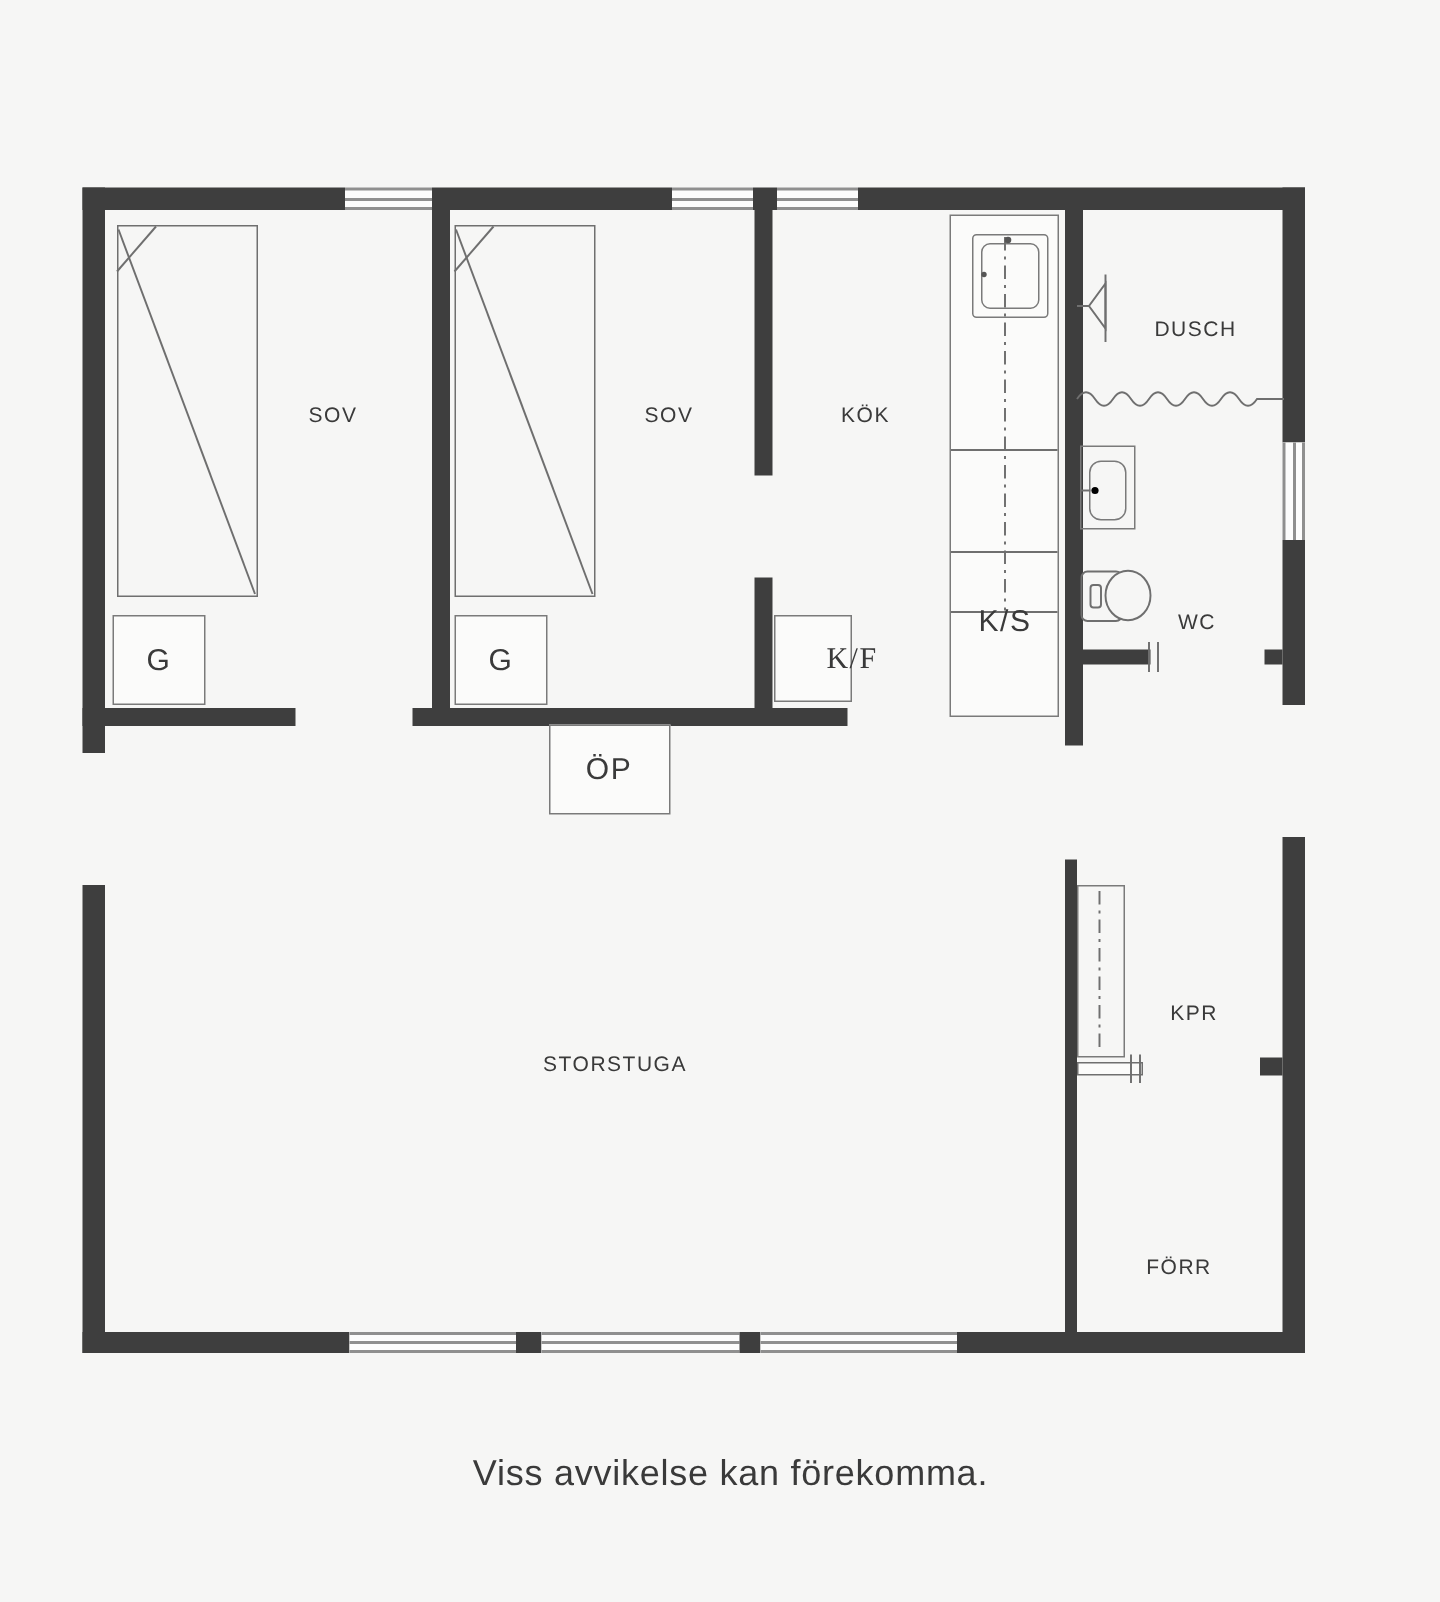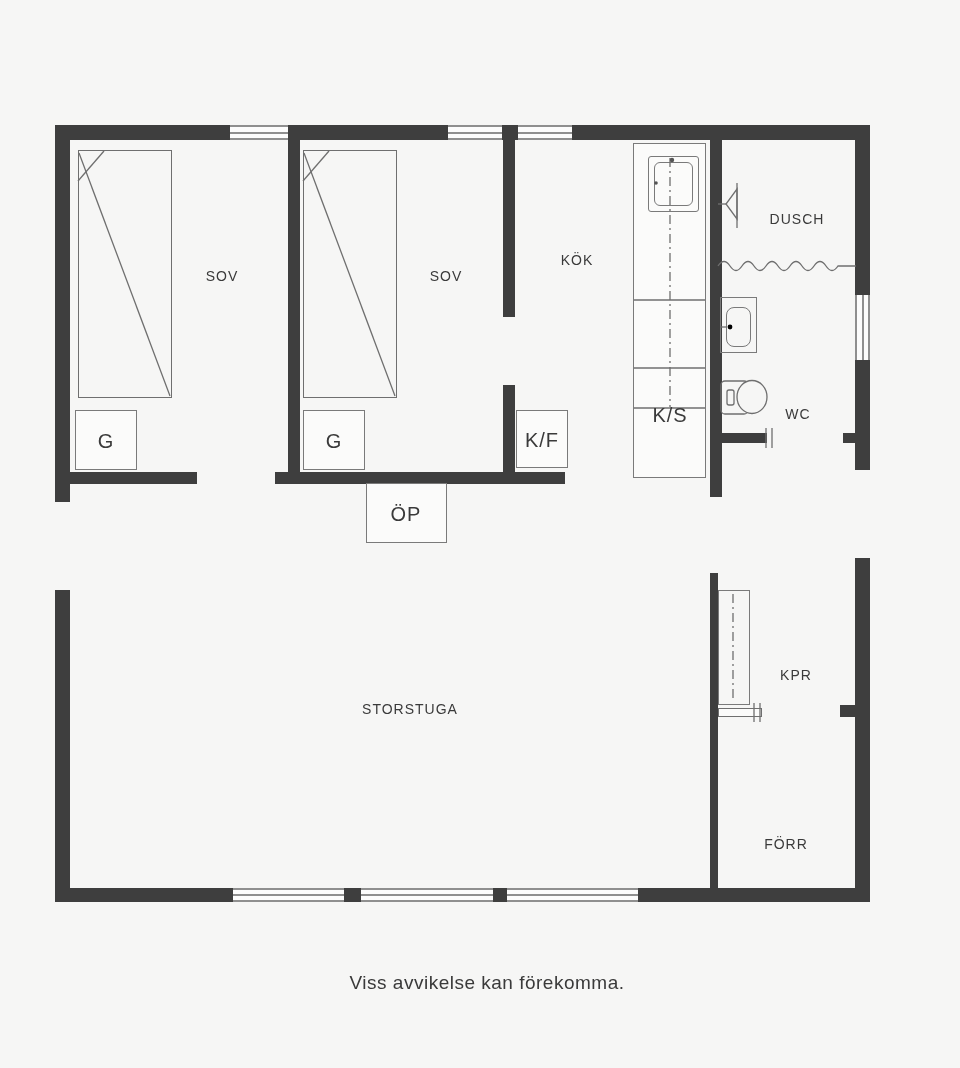--- a/index.html
+++ b/index.html
@@ -14,21 +14,21 @@
   .wall{position:absolute;background:#3e3e3e;}
   .win-h{position:absolute;background:#fcfcfc;border-top:2px solid #8f8f8f;border-bottom:2px solid #8f8f8f;box-sizing:border-box;display:flex;align-items:center;}
   .win-h::after{content:"";display:block;width:100%;height:2px;background:#8f8f8f;}
   .win-v{position:absolute;background:#fcfcfc;border-left:2px solid #8f8f8f;border-right:2px solid #8f8f8f;box-sizing:border-box;display:flex;justify-content:center;}
   .win-v::after{content:"";display:block;height:100%;width:2px;background:#8f8f8f;}
   .box{position:absolute;border:1px solid #7a7a7a;background:#fbfbfa;box-sizing:border-box;}
   .bed{position:absolute;border:1px solid #6f6f6f;box-sizing:border-box;background:transparent;}
   .label{position:absolute;transform:translate(-50%,-50%);color:#3a3a3a;white-space:nowrap;letter-spacing:1px;}
   .label.lg{font-size:14px;}
   .label.sm{font-size:20px;}
-  .disclaimer{position:absolute;left:487px;top:983px;transform:translate(-50%,-50%);font-size:19px;color:#3a3a3a;letter-spacing:0.5px;white-space:nowrap;}
+  .disclaimer{position:absolute;left:487px;top:983px;transform:translate(-50%,-50%);font-size:24px;color:#3a3a3a;letter-spacing:0.5px;white-space:nowrap;}
   svg.overlay{position:absolute;left:0;top:0;}
   svg.overlay line,svg.overlay path,svg.overlay rect,svg.overlay polygon{fill:none;stroke:#6f6f6f;stroke-width:1.3;}
   svg.overlay .filled{fill:#f6f6f5;stroke:#6f6f6f;stroke-width:1.3;}
   svg.overlay .dot{fill:#555;stroke:none;}
 </style>
 </head>
 <body>
 
 <div class="plan">
 
@@ -127,28 +127,28 @@
       <line x1="733" y1="594" x2="733" y2="702" stroke-dasharray="9 4 2 4"></line>
     </g>
     <g>
       <line x1="754" y1="703" x2="754" y2="722"></line>
       <line x1="760" y1="703" x2="760" y2="722"></line>
     </g>
   </svg>
 
   <div class="label lg" style="left:222px;top:276px;">SOV</div>
   <div class="label lg" style="left:446px;top:276px;">SOV</div>
-  <div class="label lg" style="left:577px;top:260px;">KÖK</div>
+  <div class="label lg" style="left:577px;top:276px;">KÖK</div>
   <div class="label lg" style="left:797px;top:219px;">DUSCH</div>
   <div class="label lg" style="left:798px;top:414px;text-align:center;">WC</div>
   <div class="label lg" style="left:410px;top:709px;">STORSTUGA</div>
   <div class="label lg" style="left:796px;top:642px;margin-top:33px;">KPR</div>
   <div class="label lg" style="left:786px;top:844px;">FÖRR</div>
 
   <div class="label sm" style="left:106px;top:441px;">G</div>
   <div class="label sm" style="left:334px;top:441px;">G</div>
-  <div class="label sm" style="left:542px;top:440px;">K/F</div>
+  <div class="label sm" style="left:568px;top:440px;font-family:Liberation Serif, serif;">K/F</div>
   <div class="label sm" style="left:670px;top:415px;">K/S</div>
   <div class="label sm" style="left:406px;top:514px;text-align:right;">ÖP</div>
 
   <div class="disclaimer">Viss avvikelse kan förekomma.</div>
 
 </div>
 
 </body></html>

